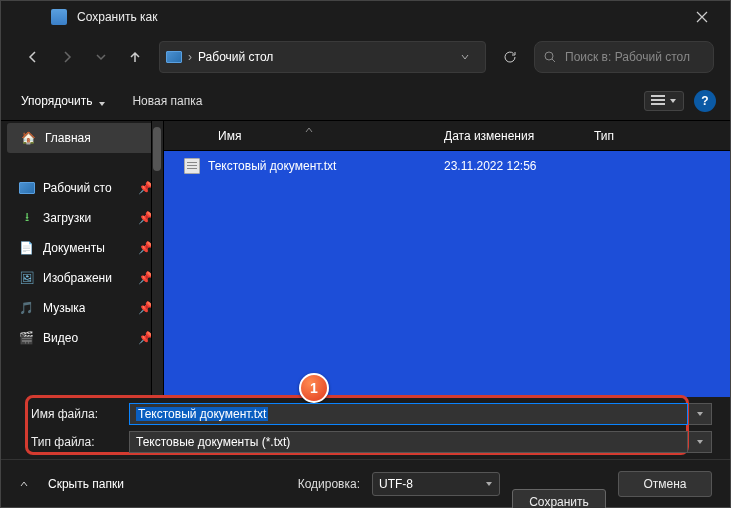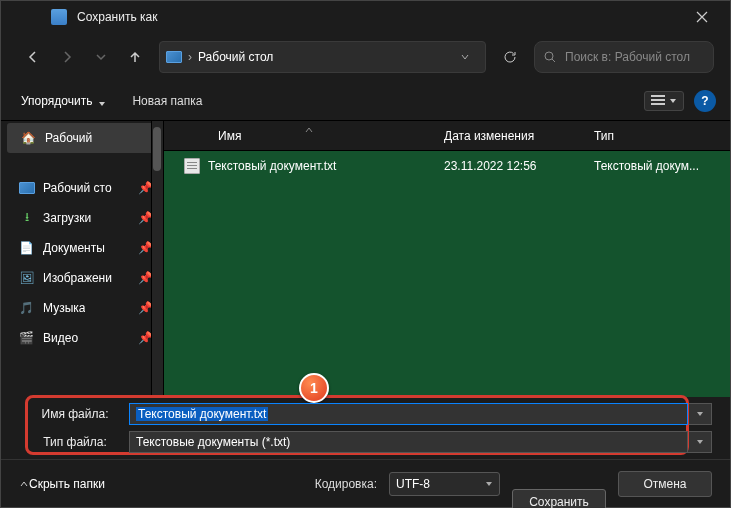--- a/index.html
+++ b/index.html
@@ -42,46 +42,46 @@
 .sidebar { width: 163px; background: #1c1c1c; border-right: 1px solid #000; overflow: hidden; position: relative; }
 .sb-item { height: 30px; display: flex; align-items: center; gap: 8px; padding: 0 10px 0 14px; font-size: 12px; color: #eee; }
 .sb-item.home { background: #3a3a3a; margin: 2px 6px; border-radius: 3px; }
 .sb-item.sub { padding-left: 18px; justify-content: space-between; }
 .sb-left { display: flex; align-items: center; gap: 8px; overflow: hidden; white-space: nowrap; }
 .sb-scroll { position: absolute; right: 0; top: 0; width: 12px; height: 100%; background: #242424; border-left: 1px solid #000; }
 .sb-thumb { position: absolute; right: 2px; top: 6px; width: 8px; height: 44px; background: #555; border-radius: 4px; }
 .pin { color: #888; }
 .ico { width: 16px; height: 16px; display: inline-flex; align-items: center; justify-content: center; }
 
-.main { flex: 1; background: #14532d; position: relative; }
+.main { flex: 1; background: #1d4ed8; position: relative; }
 .headers { height: 30px; display: flex; align-items: center; padding-left: 20px; background: #1c1c1c; border-bottom: 1px solid #000; color: #ccc; }
 .col-name { width: 260px; display: flex; align-items: center; gap: 4px; }
 .col-date { width: 150px; }
 .col-type { flex: 1; }
 .row { height: 30px; display: flex; align-items: center; padding-left: 20px; }
 .row .col-name { display: flex; align-items: center; gap: 8px; }
 .txt-ico { width: 16px; height: 16px; background: #e8e8e8; border: 1px solid #aaa; border-radius: 1px; position: relative; }
 .txt-ico::after { content: ''; position: absolute; top: 3px; left: 2px; width: 10px; height: 1px; background: #888; box-shadow: 0 3px 0 #888, 0 6px 0 #888; }
 
 
 .bottom { position: absolute; left: 0; right: 0; bottom: 0; background: #1c1c1c; }
 .highlight-box { position: absolute; left: 24px; top: -2px; width: 664px; height: 60px; border: 3px solid #d43b30; border-radius: 8px; pointer-events: none; }
 .badge { position: absolute; left: 298px; top: -24px; width: 30px; height: 30px; border-radius: 50%; background: radial-gradient(circle at 35% 30%, #ff8a50, #e03a20); border: 2px solid #fff; display: flex; align-items: center; justify-content: center; font-weight: bold; color: #fff; font-size: 14px; box-shadow: 0 1px 3px rgba(0,0,0,.5); }
 .fields { position: relative; padding: 4px 18px 2px 30px; }
 .field-row { height: 26px; display: flex; align-items: center; margin-bottom: 2px; }
-.field-label { width: 98px; text-align: center; padding-right: 10px; color: #eee; }
+.field-label { width: 98px; text-align: left; padding-right: 10px; color: #eee; }
 .field-input { flex: 1; height: 22px; background: #333; border: 1px solid #555; position: relative; display: flex; align-items: center; padding: 0 6px; }
 .field-input.focused { border: 1px solid #0a84ff; }
 .field-input .sel { background: #0a5ec0; color: #fff; padding: 0 2px; }
 .field-dd { width: 24px; height: 22px; background: #333; border: 1px solid #555; border-left: none; display: flex; align-items: center; justify-content: center; }
 .actions { height: 48px; border-top: 1px solid #333; display: flex; align-items: center; padding: 0 18px; gap: 12px; background: #1c1c1c; }
-.hide-folders { display: flex; align-items: center; gap: 0; font-size: 12px; color: #ddd; }
+.hide-folders { display: flex; align-items: center; gap: 19px; font-size: 12px; color: #ddd; }
 .spacer { flex: 1; }
 .encoding-label { color: #ddd; }
-.encoding-box { width: 111px; height: 24px; border: 1px solid #555; background: #2a2a2a; display: flex; align-items: center; padding: 0 6px; justify-content: space-between; border-radius: 3px; }
+.encoding-box { width: 128px; height: 24px; border: 1px solid #555; background: #2a2a2a; display: flex; align-items: center; padding: 0 6px; justify-content: space-between; border-radius: 3px; }
 .btn { width: 94px; height: 26px; border: 1px solid #555; background: #333; border-radius: 3px; display: flex; align-items: center; justify-content: center; color: #eee; }
 .btn.primary { border: 1px solid #666; margin-top: 36px; }
 </style>
 </head>
 <body>
 
 <div class="window">
 
   <div class="titlebar">
     <div class="tb-left">
@@ -163,21 +163,21 @@
           </svg>
       </div>
       <div class="help-btn">?</div>
     </div>
   </div>
 
   <div class="content">
     <div class="sidebar">
       <div class="sb-item home">
         <span class="ico">🏠</span>
-        <span>Рабочий</span>
+        <span>Главная</span>
       </div>
       <div style="height:18px"></div>
       <div class="sb-item sub">
           <span class="sb-left">
             <span class="desktop-ico"></span>
             <span>Рабочий сто</span>
           </span>
           <span class="pin">📌</span>
         </div>
       <div class="sb-item sub">
@@ -231,21 +231,20 @@
           </div>
         <div class="col-date">Дата изменения</div>
         <div class="col-type">Тип</div>
       </div>
       <div class="row">
         <div class="col-name">
             <div class="txt-ico"></div>
             <span>Текстовый документ.txt</span>
           </div>
         <div class="col-date">23.11.2022 12:56</div>
-        <div class="col-type">Текстовый докум...</div>
       </div>
     </div>
   </div>
 
   <div class="bottom">
     <div class="fields">
       <div class="highlight-box"></div>
       <div class="badge">1</div>
       <div class="field-row">
         <div class="field-label">Имя файла:</div>

